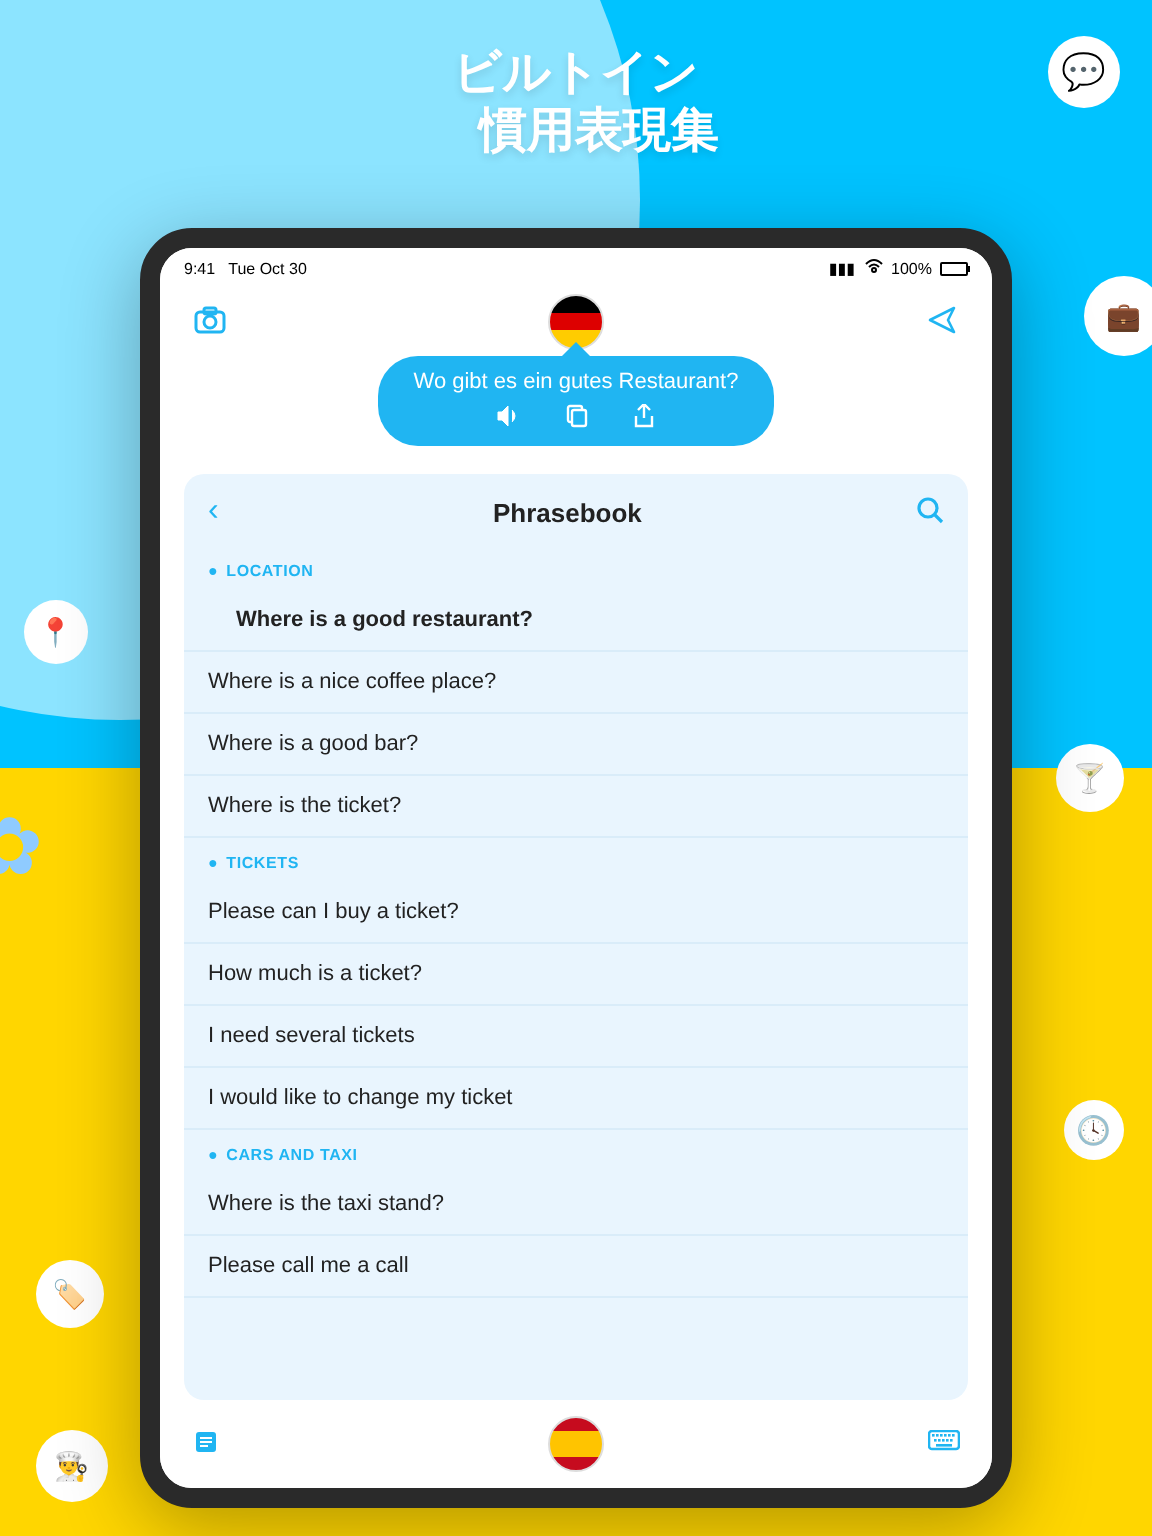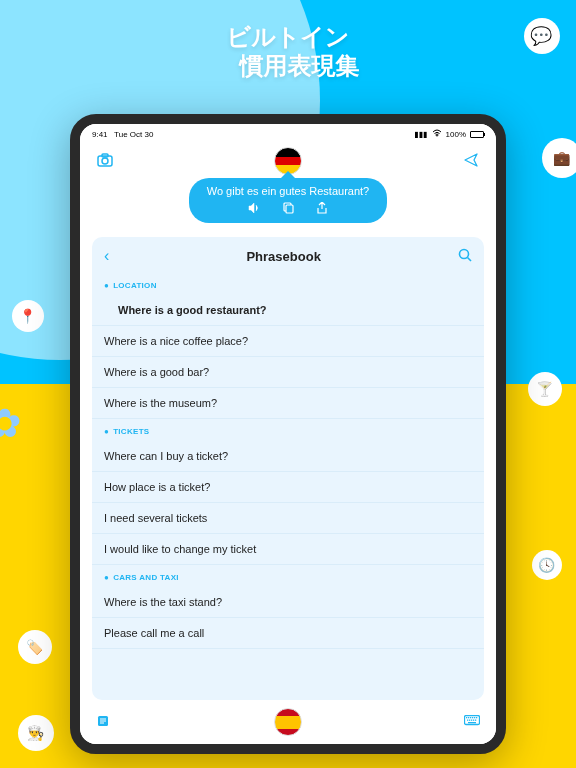--- a/index.html
+++ b/index.html
@@ -245,24 +245,24 @@
               <circle cx="6" cy="6" r="4.5" fill="none" stroke="#20b5f2" stroke-width="1.6"></circle>
               <line x1="9.5" y1="9.5" x2="13" y2="13" stroke="#20b5f2" stroke-width="1.6"></line>
             </svg>
         </span>
       </div>
       <div id="phrasebook-list" style="overflow:hidden;">
           <div class="section-label"><span class="dot"></span> LOCATION</div>
           <div class="row selected">Where is a good restaurant?</div>
           <div class="row">Where is a nice coffee place?</div>
           <div class="row">Where is a good bar?</div>
-          <div class="row">Where is the museum?</div>
+          <div class="row">Where is the ticket?</div>
           <div class="section-label"><span class="dot"></span> TICKETS</div>
-          <div class="row">Where can I buy a ticket?</div>
-          <div class="row">How place is a ticket?</div>
+          <div class="row">Please can I buy a ticket?</div>
+          <div class="row">How much is a ticket?</div>
           <div class="row">I need several tickets</div>
           <div class="row">I would like to change my ticket</div>
           <div class="section-label"><span class="dot"></span> CARS AND TAXI</div>
           <div class="row">Where is the taxi stand?</div>
           <div class="row">Please call me a call</div>
         </div>
     </div>
 
     <div class="bottombar">
       <span class="bot-icon">

